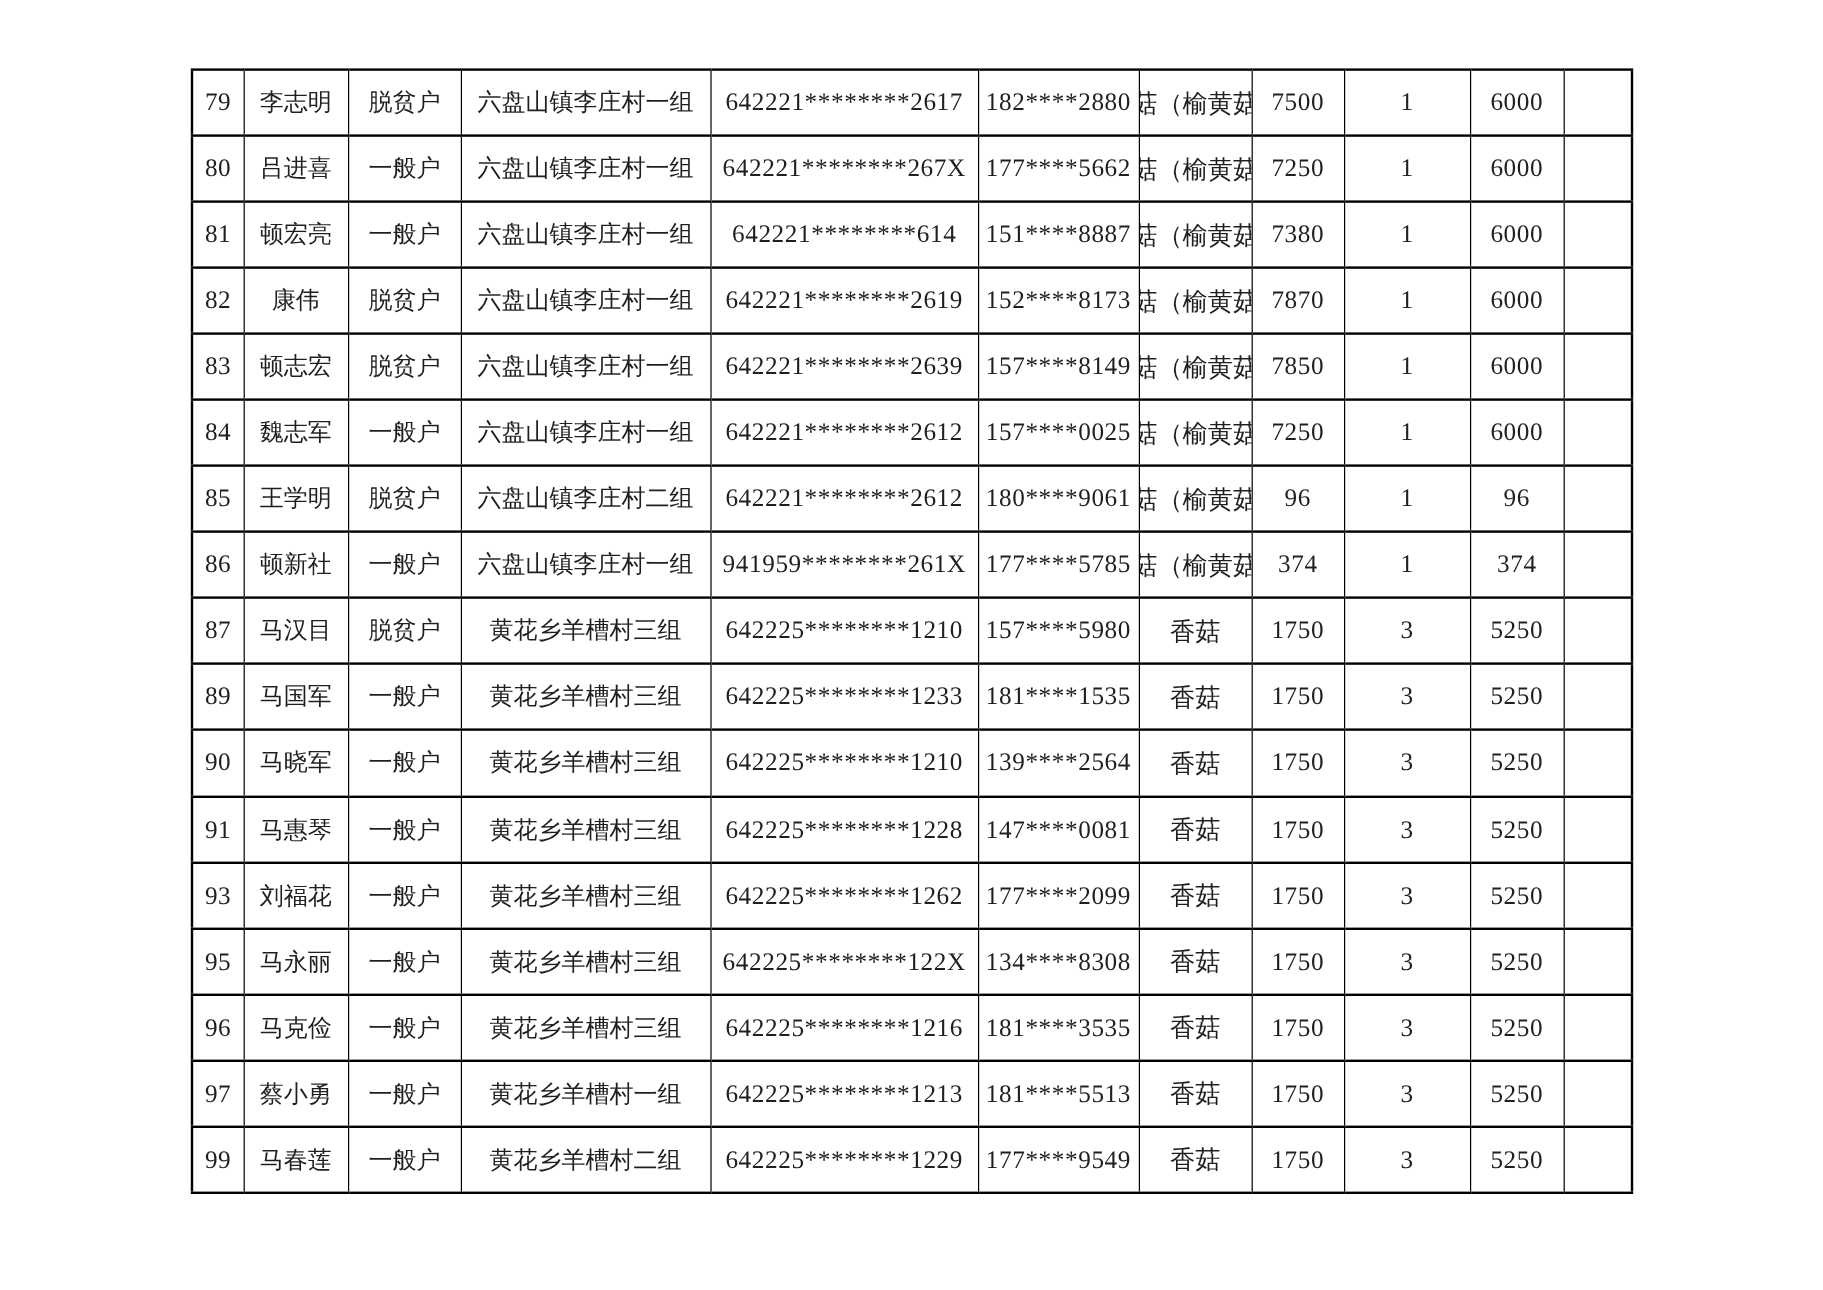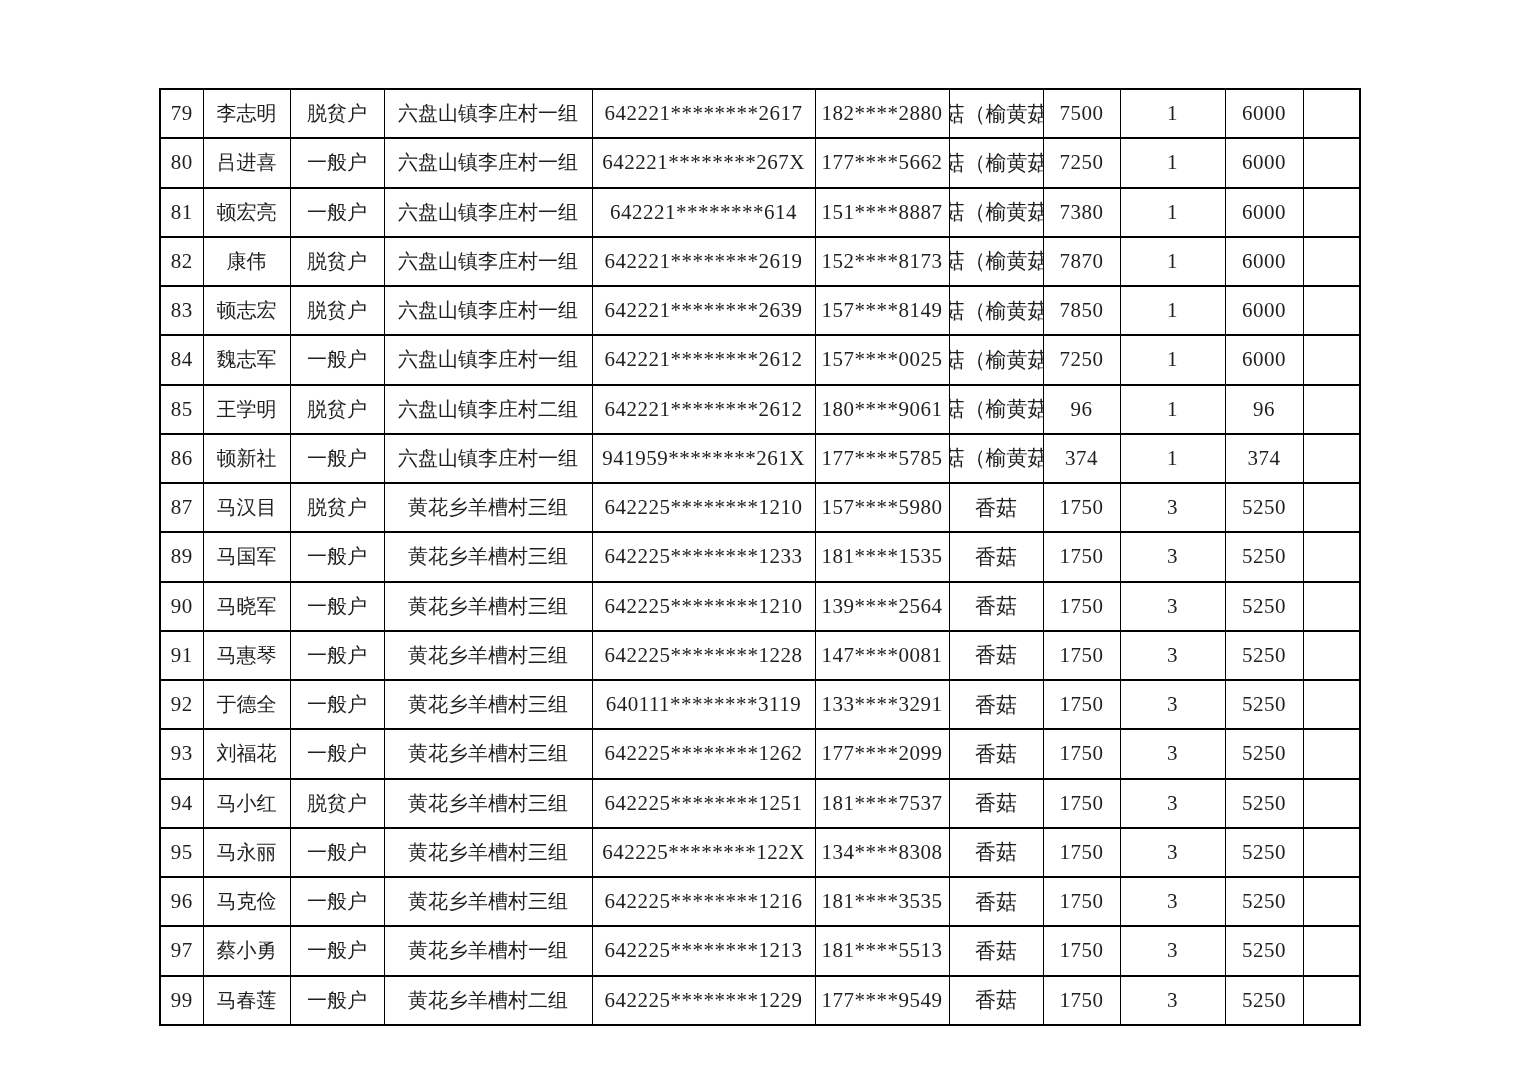--- a/index.html
+++ b/index.html
@@ -18,21 +18,20 @@
   }
   table.doc-table {
     position: absolute;
     left: 159px;
     top: 57px;
     width: 1201px;
     height: 938px;
     border-collapse: collapse;
     table-layout: fixed;
     border: 2px solid #000000;
-    margin-top: 31px;
   }
   table.doc-table td {
     border: 1px solid #000000;
     border-top-width: 2px;
     border-bottom-width: 2px;
     text-align: center;
     vertical-align: middle;
     padding: 0;
     overflow: hidden;
     height: 44.67px;
@@ -301,73 +300,39 @@
       <div class="clipwrap">
         <span class="cn">香菇</span>
       </div>
     </td>
     <td class="num">1750</td>
     <td class="num">3</td>
     <td class="num">5250</td>
     <td class="cn"></td>
   </tr>
 
-  <tr>
-    <td class="num">92</td>
-    <td class="cn">于德全</td>
-    <td class="cn">一般户</td>
-    <td class="cn">黄花乡羊槽村三组</td>
-    <td class="num">640111********3119</td>
-    <td class="num">133****3291</td>
-    <td class="product-cell">
-      <div class="clipwrap">
-        <span class="cn">香菇</span>
-      </div>
-    </td>
-    <td class="num">1750</td>
-    <td class="num">3</td>
-    <td class="num">5250</td>
-    <td class="cn"></td>
-  </tr>
 
   <tr>
     <td class="num">93</td>
     <td class="cn">刘福花</td>
     <td class="cn">一般户</td>
     <td class="cn">黄花乡羊槽村三组</td>
     <td class="num">642225********1262</td>
     <td class="num">177****2099</td>
     <td class="product-cell">
       <div class="clipwrap">
         <span class="cn">香菇</span>
       </div>
     </td>
     <td class="num">1750</td>
     <td class="num">3</td>
     <td class="num">5250</td>
     <td class="cn"></td>
   </tr>
 
-  <tr>
-    <td class="num">94</td>
-    <td class="cn">马小红</td>
-    <td class="cn">脱贫户</td>
-    <td class="cn">黄花乡羊槽村三组</td>
-    <td class="num">642225********1251</td>
-    <td class="num">181****7537</td>
-    <td class="product-cell">
-      <div class="clipwrap">
-        <span class="cn">香菇</span>
-      </div>
-    </td>
-    <td class="num">1750</td>
-    <td class="num">3</td>
-    <td class="num">5250</td>
-    <td class="cn"></td>
-  </tr>
 
   <tr>
     <td class="num">95</td>
     <td class="cn">马永丽</td>
     <td class="cn">一般户</td>
     <td class="cn">黄花乡羊槽村三组</td>
     <td class="num">642225********122X</td>
     <td class="num">134****8308</td>
     <td class="product-cell">
       <div class="clipwrap">

